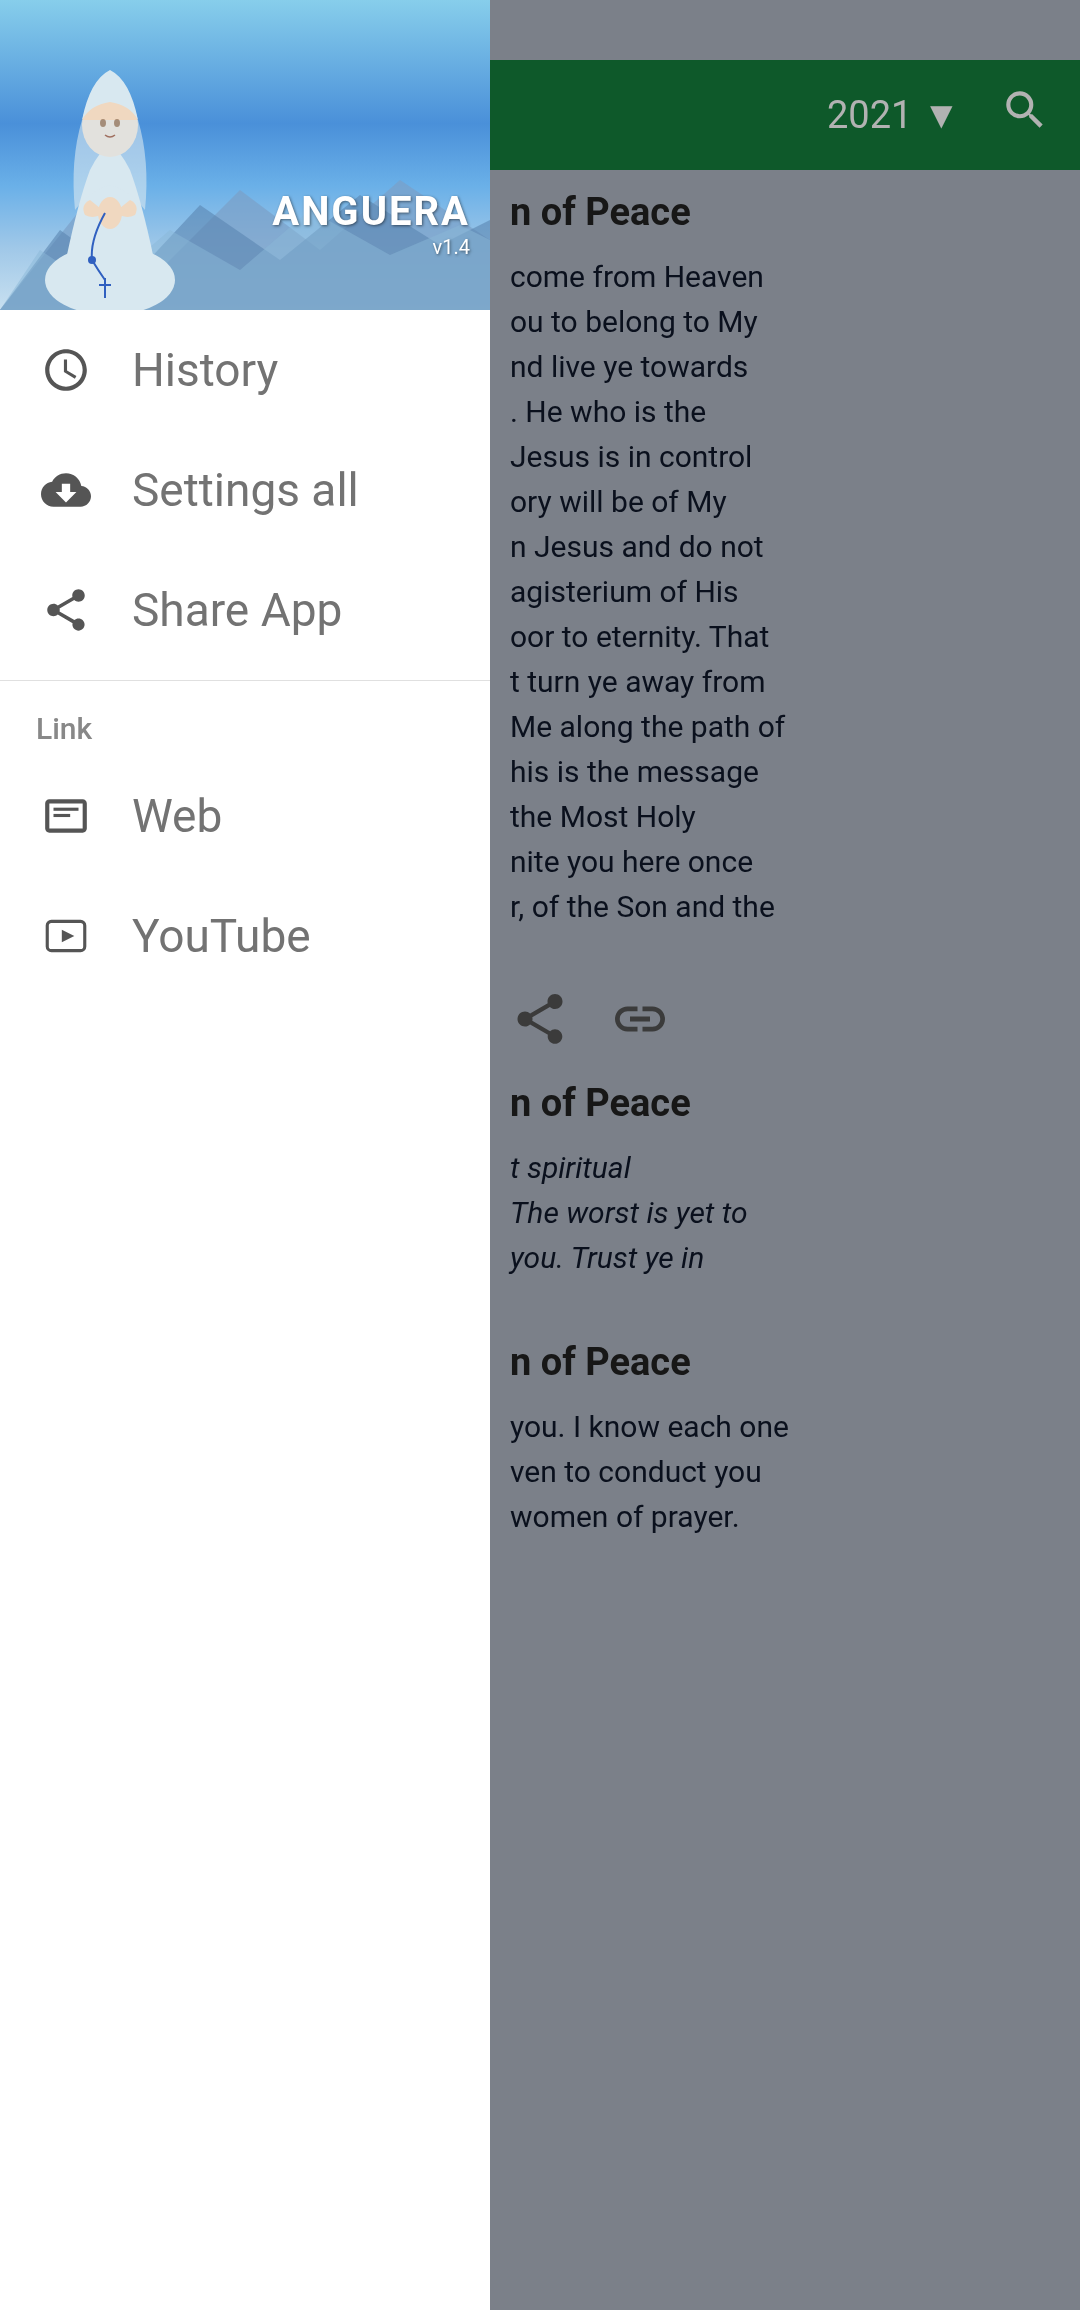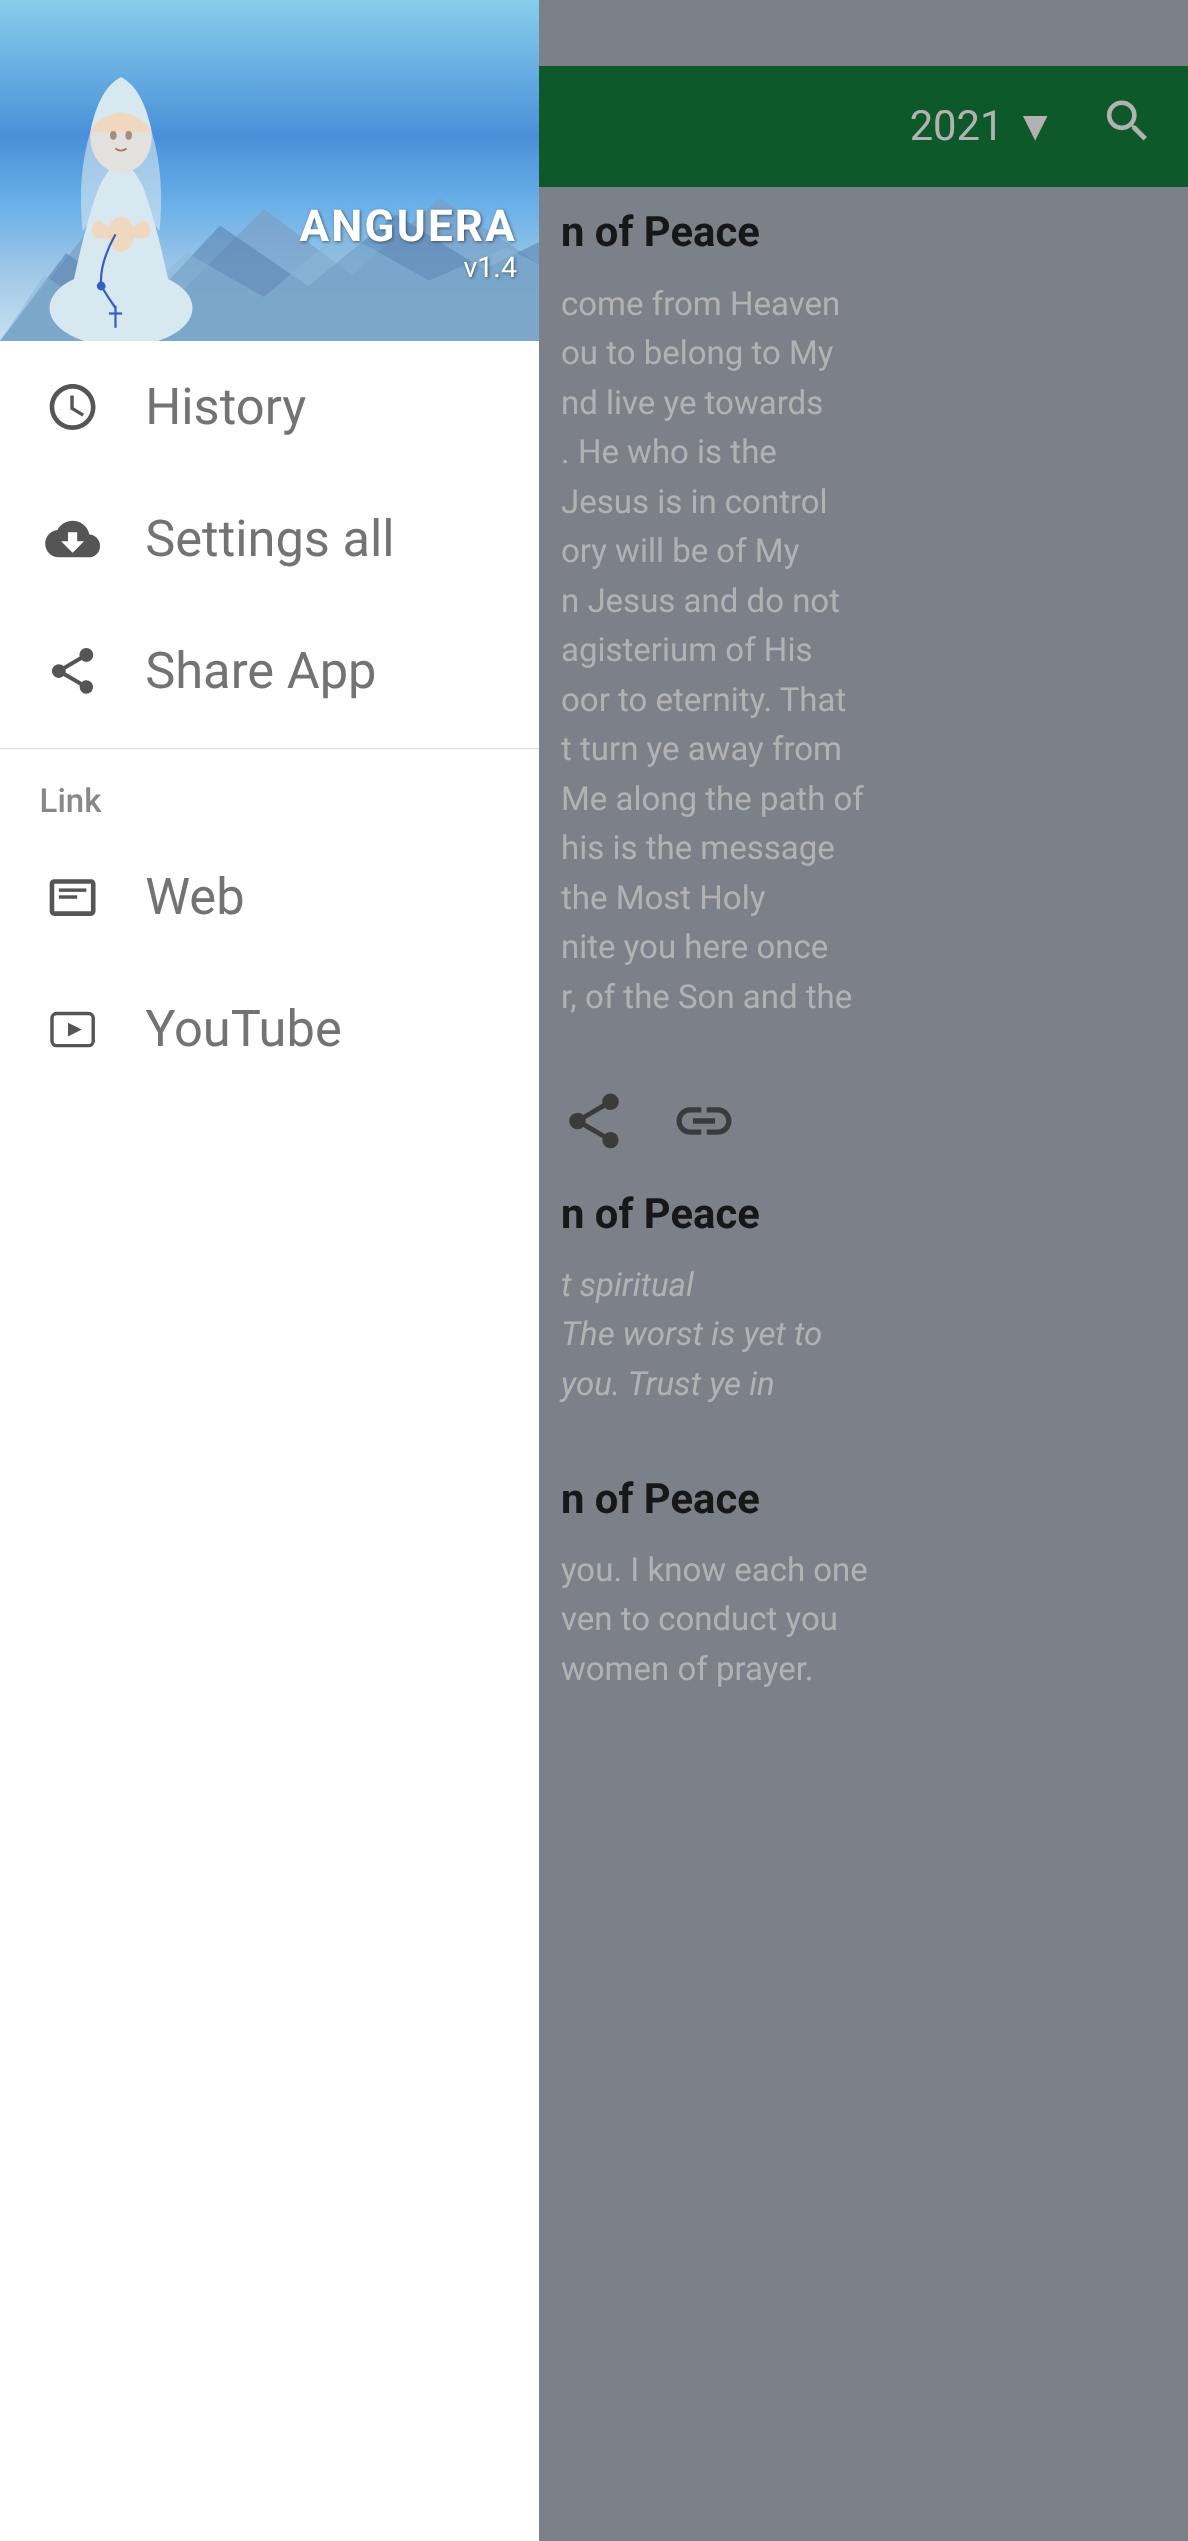--- a/index.html
+++ b/index.html
@@ -70,21 +70,21 @@
       margin-bottom: 60px;
     }
     .bg-section-title {
       font-size: 38px;
       font-weight: bold;
       color: #222;
       margin-bottom: 20px;
     }
     .bg-section-text {
       font-size: 30px;
-      color: #ffffff;
+      color: #0f172a;
       line-height: 1.5;
     }
     .bg-icons {
       display: flex;
       gap: 40px;
       margin-top: 20px;
       margin-bottom: 20px;
     }
     .bg-icon {
       font-size: 50px;
@@ -140,21 +140,21 @@
     }
     .drawer-app-name-text {
       color: white;
       font-size: 40px;
       font-weight: bold;
       text-shadow: 1px 1px 3px rgba(0,0,0,0.5);
       letter-spacing: 2px;
     }
     .drawer-app-version {
       color: white;
-      font-size: 26px;
+      font-size: 20px;
       text-shadow: 1px 1px 3px rgba(0,0,0,0.5);
     }
 
     
     .drawer-status {
       position: absolute;
       top: 0; left: 0; right: 0;
       height: 60px;
       background: rgba(0,0,0,0.1);
       display: flex;

